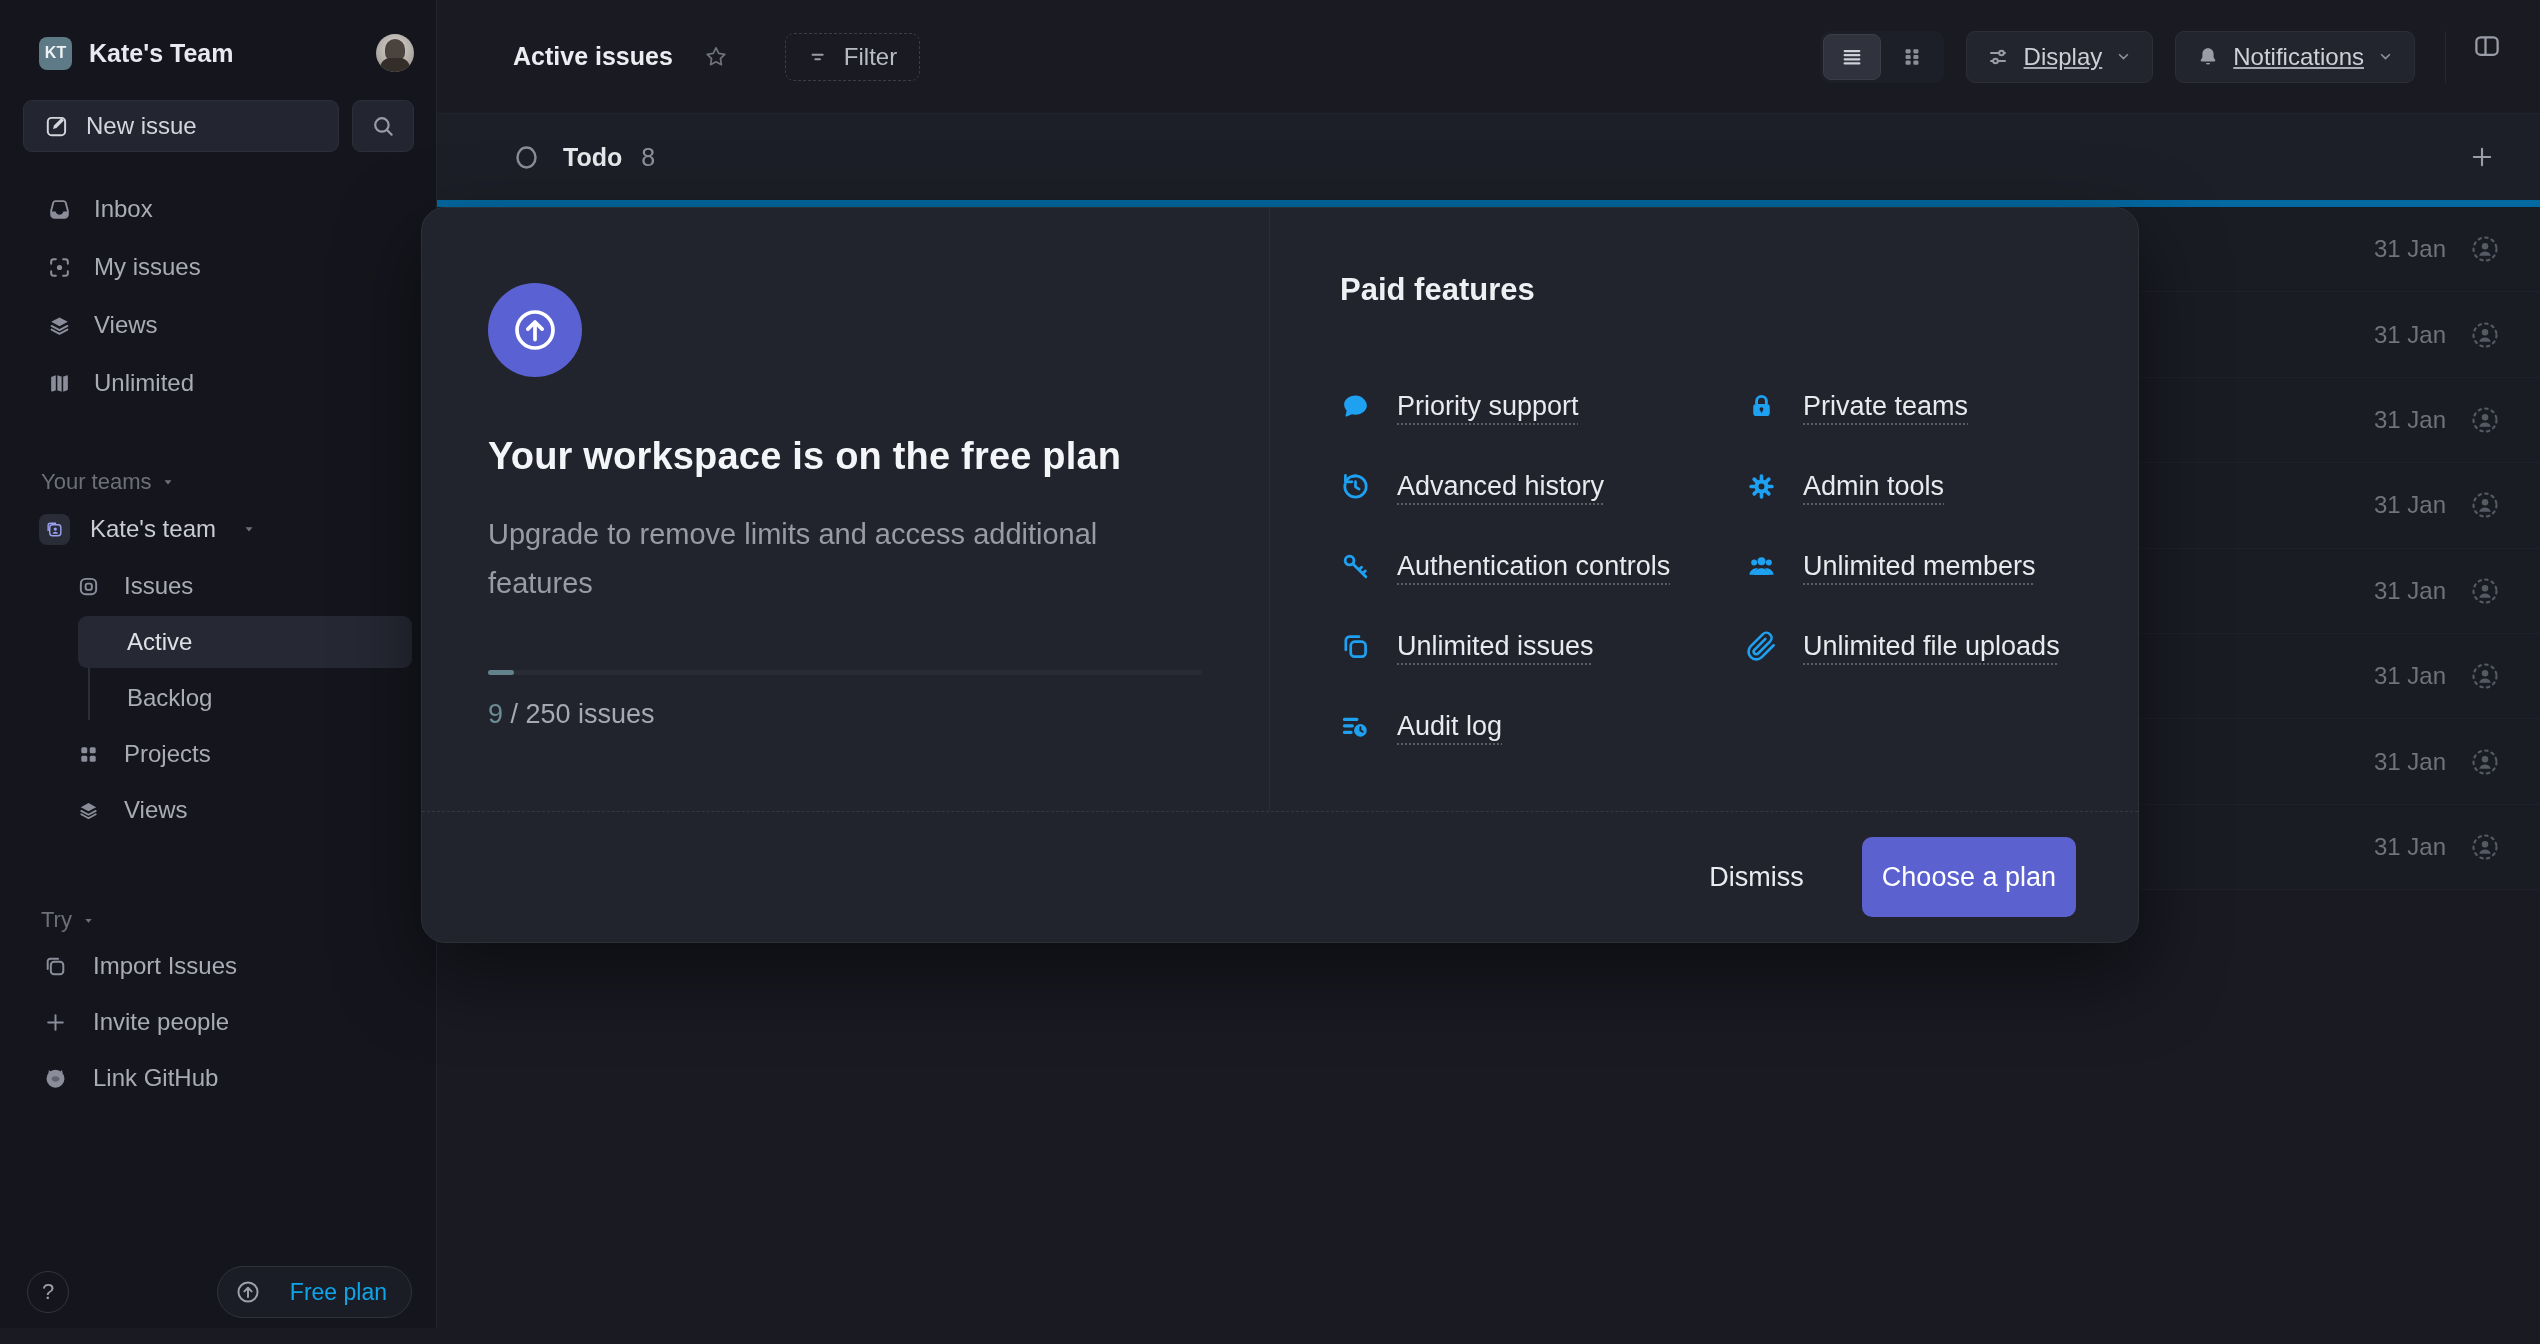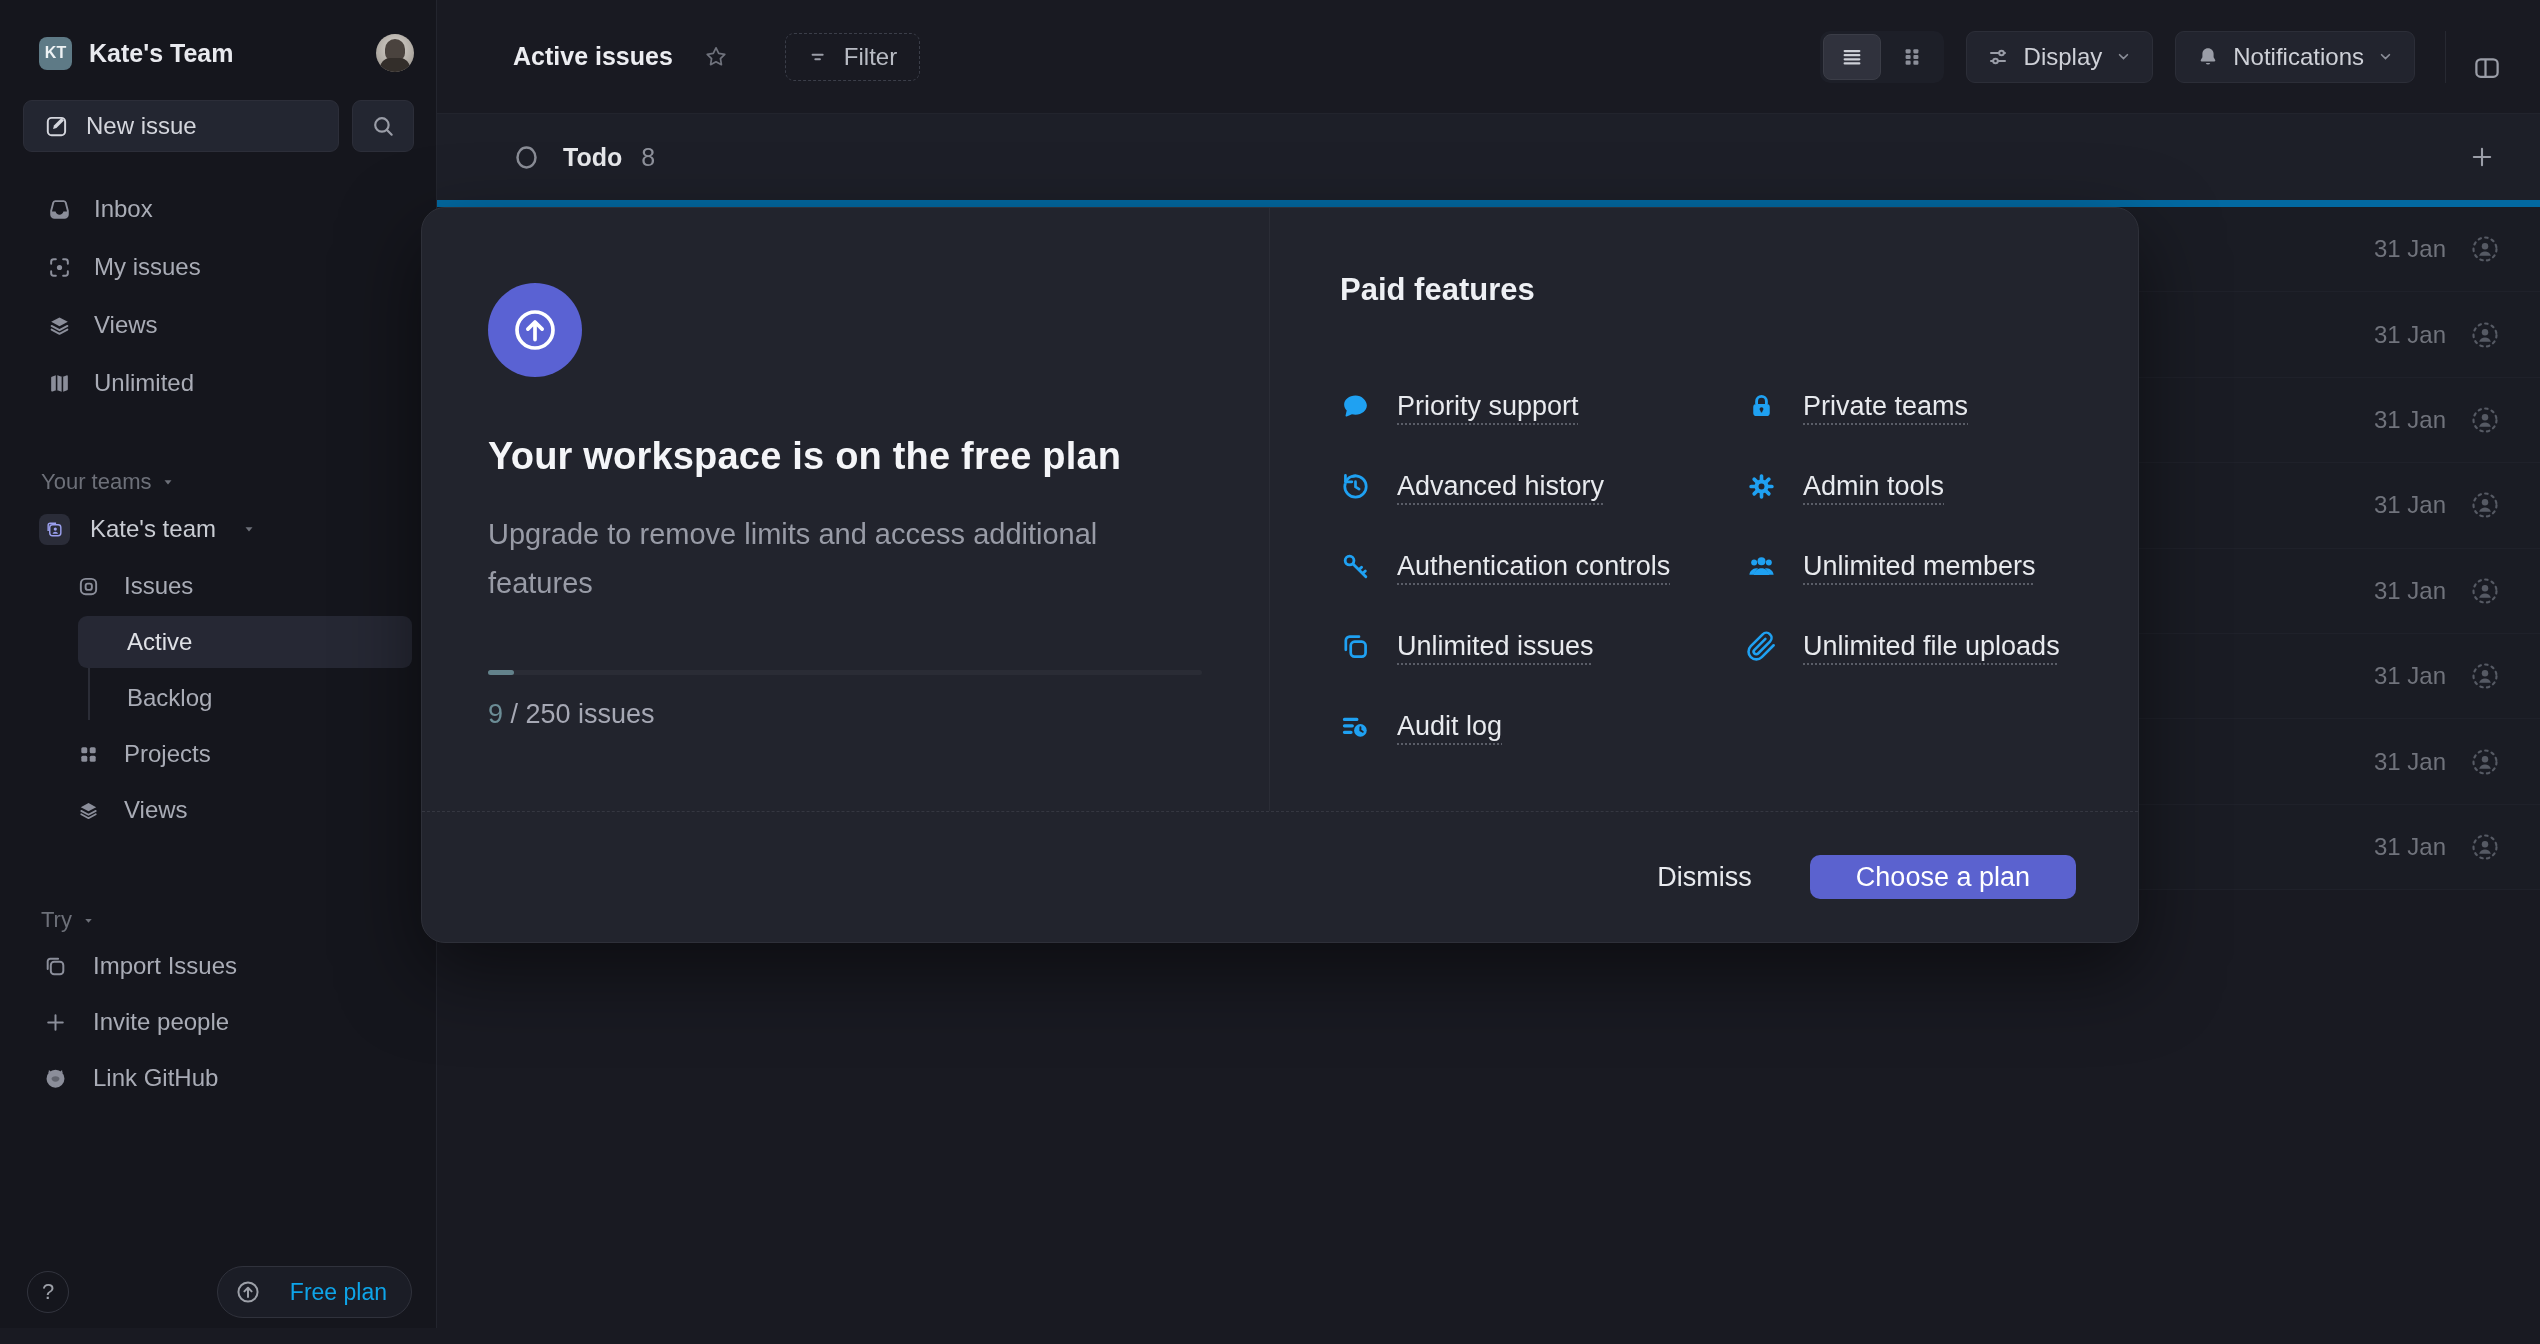--- a/index.html
+++ b/index.html
@@ -112,21 +112,21 @@
     height: 114px; border-bottom: 1px solid #22242d;
     display: flex; align-items: center; padding: 0 38px 0 76px;
   }
   .view-title { font-size: 25px; font-weight: 600; color: #ecedf1; }
   .star-btn { margin-left: 30px; color: #6f727c; cursor: pointer; }
   .filter-btn {
     margin-left: 56px; height: 48px; border: 1px dashed #3b3e49; border-radius: 9px;
     display: flex; align-items: center; gap: 14px; padding: 0 22px;
     color: #b9bcc4; font-size: 24px; cursor: pointer;
   }
-  .topbar-right { margin-left: auto; display: flex; align-items: flex-end; }
+  .topbar-right { margin-left: auto; display: flex; align-items: flex-start; text-decoration: underline; }
   .seg {
     height: 52px; background: #1d1f28; border-radius: 10px; padding: 3px;
     display: flex; gap: 2px;
   }
   .seg-cell {
     width: 58px; height: 46px; border-radius: 8px; display: flex;
     align-items: center; justify-content: center; color: #8b8e99; cursor: pointer;
   }
   .seg-cell.active { background: #30323d; border: 1px solid #3b3d47; color: #cdd0d7; }
   .tb-btn {
@@ -191,21 +191,21 @@
     text-decoration: underline; text-decoration-style: dotted;
     text-decoration-color: #5a5d67; text-decoration-thickness: 2px; text-underline-offset: 9px;
   }
   .modal-footer {
     grid-column: 1 / 3; grid-row: 2; border-top: 1px dashed #353741;
     display: flex; align-items: center; justify-content: flex-end;
     gap: 58px; padding-right: 62px;
   }
   .dismiss-btn { font-size: 27px; color: #e9ebef; background: none; border: none; cursor: pointer; font-family: inherit; }
   .choose-btn {
-    height: 44px; padding: 0 46px; border-radius: 10px; border: none;
+    height: 80px; padding: 0 20px; border-radius: 10px; border: none;
     background: #5b62cf; color: #ffffff; font-size: 27px; font-weight: 500;
     font-family: inherit; cursor: pointer;
   }
 </style>
 </head>
 <body>
 
 <div class="sidebar">
 
   <div class="ws-row">

